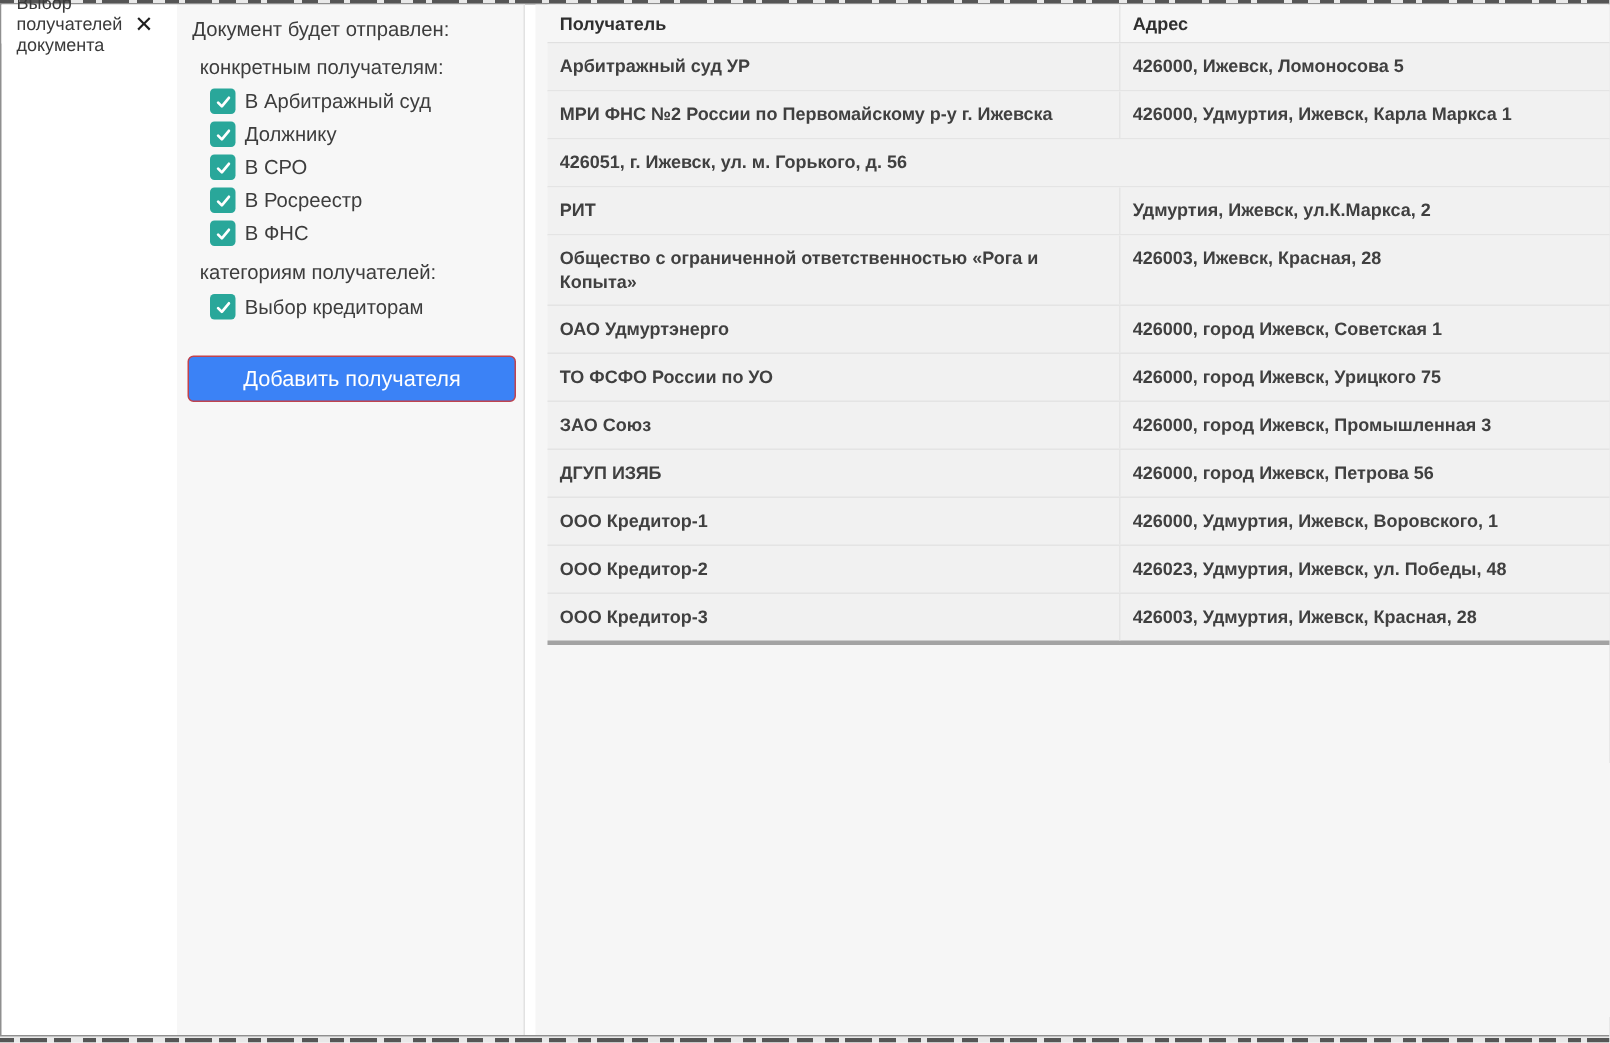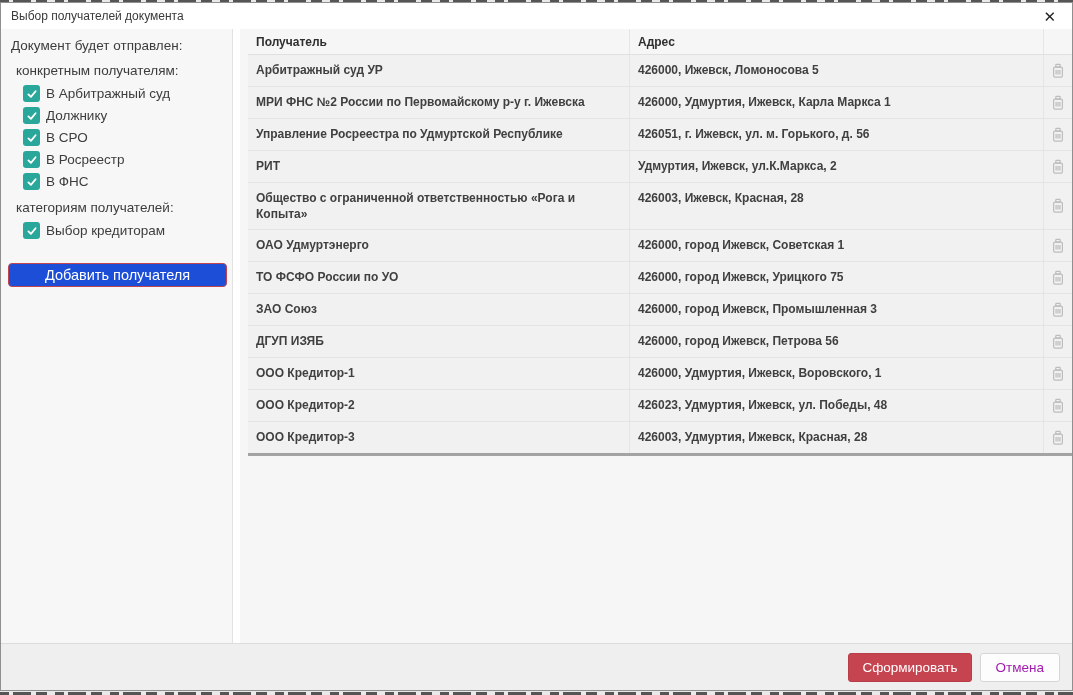--- a/index.html
+++ b/index.html
@@ -17,21 +17,21 @@
       #3b3b3b 13px 31px, transparent 31px 36px,
       #3b3b3b 36px 47px, transparent 47px 55px);
     opacity:.85;
   }
   .bg-noise.top{top:0;}
   .bg-noise.bottom{bottom:0;}
 
   .dialog{
     position:absolute;top:2px;bottom:4px;left:0;right:0;
     background:#ffffff;border:1px solid #8f8f8f;
-    display:flex;flex-direction:column;box-sizing:border-box;
+    display:flex;flex-direction:row;box-sizing:border-box;
   }
 
   
   .titlebar{
     height:26px;flex:0 0 26px;display:flex;align-items:center;
     background:#ffffff;padding:0 8px 0 10px;
   }
   .titlebar .title{font-size:12px;color:#3a3a3a;}
   .titlebar .close{
     margin-left:auto;border:none;background:transparent;cursor:pointer;
@@ -53,22 +53,22 @@
     display:flex;align-items:center;margin:0 0 5px 22px;cursor:pointer;
   }
   .cb{
     width:17px;height:17px;border-radius:3px;background:#29a79a;
     display:inline-flex;align-items:center;justify-content:center;flex:0 0 17px;
   }
   .cb svg{display:block;}
   .cb-label{margin-left:6px;}
 
   .add-btn{
-    display:block;margin:24px 6px 0 7px;width:219px;height:24px;
-    background:#1d4ed8;border:1px solid #c0434e;border-radius:4px;
+    display:block;margin:24px 6px 0 7px;width:219px;height:31px;
+    background:#3b82f6;border:1px solid #c0434e;border-radius:4px;
     color:#ffffff;font-size:14.5px;cursor:pointer;font-family:inherit;
   }
 
   .main{flex:1;background:#f6f6f6;min-width:0;padding:0 8px;}
 
   
   .table{width:824px;font-size:12px;color:#404040;}
   .thead{display:flex;background:#f6f6f6;border-bottom:1px solid #e0e0e0;}
   .thead > div{
     box-sizing:border-box;padding:6px 8px 5px 8px;font-weight:bold;color:#2f2f2f;
@@ -206,21 +206,20 @@
                       <rect x="2.6" y="4.2" width="8.8" height="10" rx="1.4"></rect>
                       <rect x="4.8" y="1.4" width="4.4" height="2.8" rx="0.8"></rect>
                       <line x1="5.1" y1="7" x2="5.1" y2="11.6"></line>
                       <line x1="7" y1="7" x2="7" y2="11.6"></line>
                       <line x1="8.9" y1="7" x2="8.9" y2="11.6"></line>
                     </g>
                   </svg></button>
               </div>
             </div>
             <div class="trow">
-              <div class="c1">Управление Росреестра по Удмуртской Республике</div>
               <div class="c2">426051, г. Ижевск, ул. м. Горького, д. 56</div>
               <div class="c3 trash-cell">
                 <button class="trash-btn"><svg width="14" height="16" viewBox="0 0 14 16">
                     <g fill="none" stroke="#bdbdbd" stroke-width="1.2">
                       <rect x="2.6" y="4.2" width="8.8" height="10" rx="1.4"></rect>
                       <rect x="4.8" y="1.4" width="4.4" height="2.8" rx="0.8"></rect>
                       <line x1="5.1" y1="7" x2="5.1" y2="11.6"></line>
                       <line x1="7" y1="7" x2="7" y2="11.6"></line>
                       <line x1="8.9" y1="7" x2="8.9" y2="11.6"></line>
                     </g>

